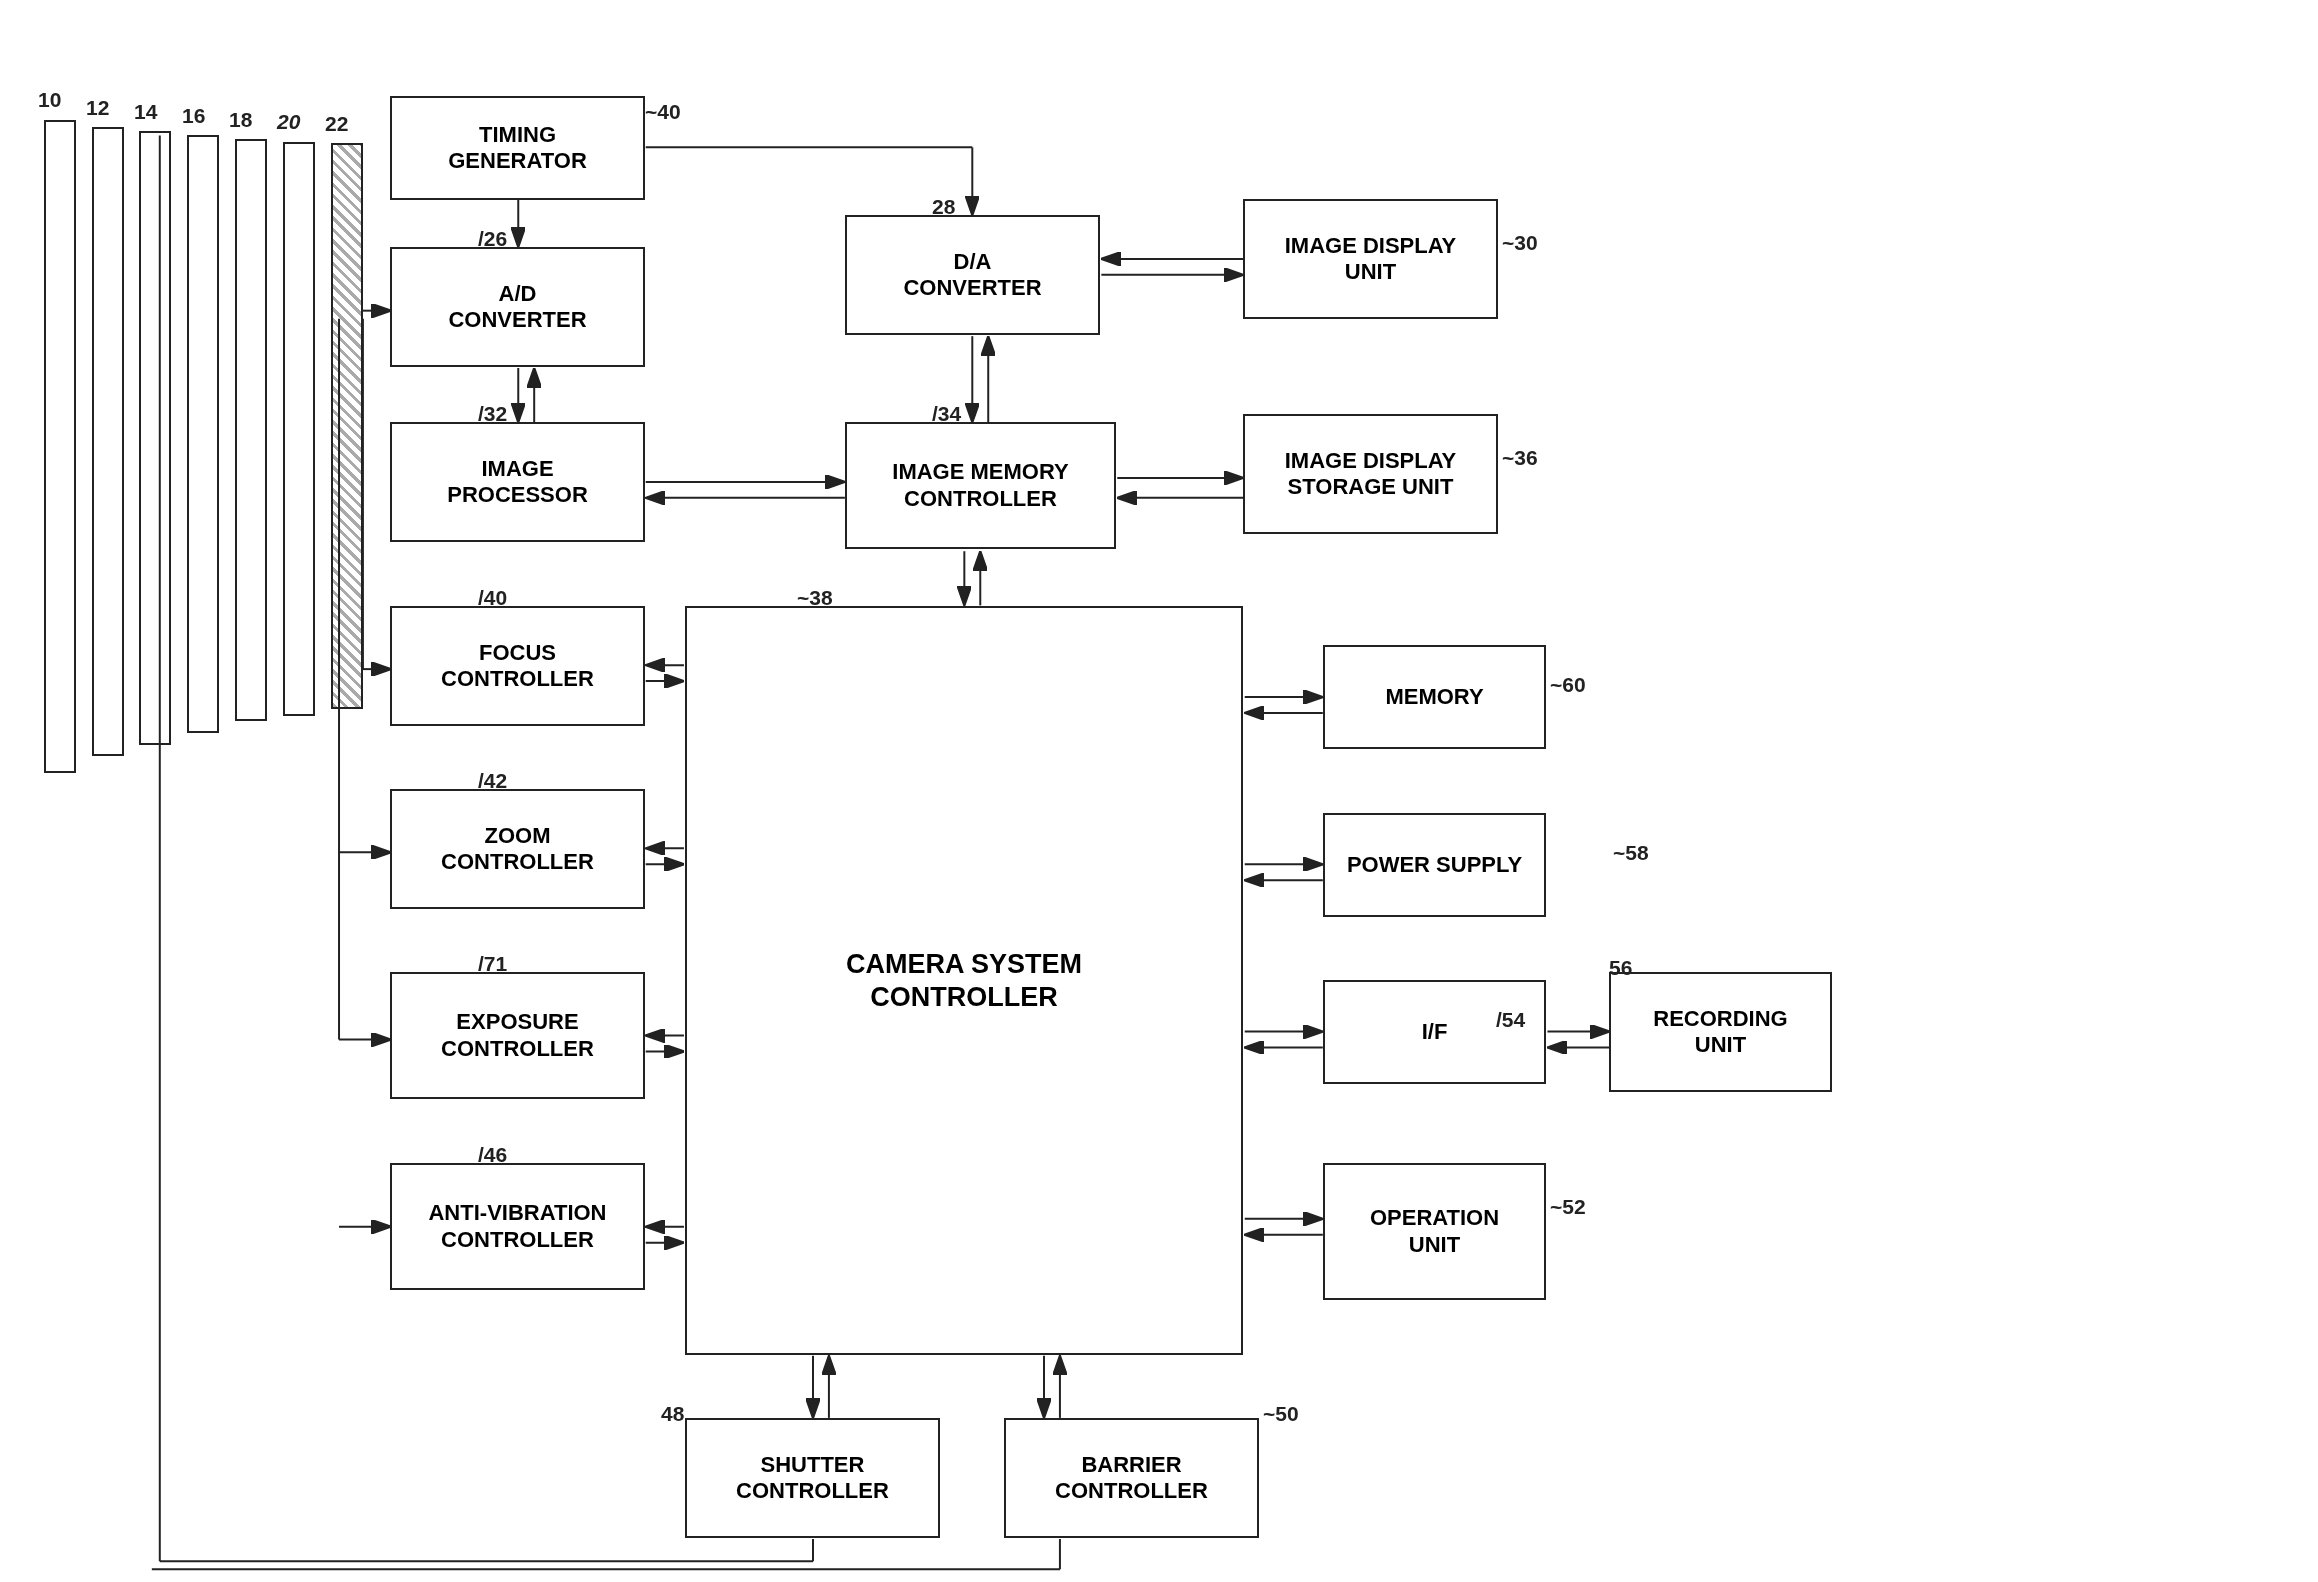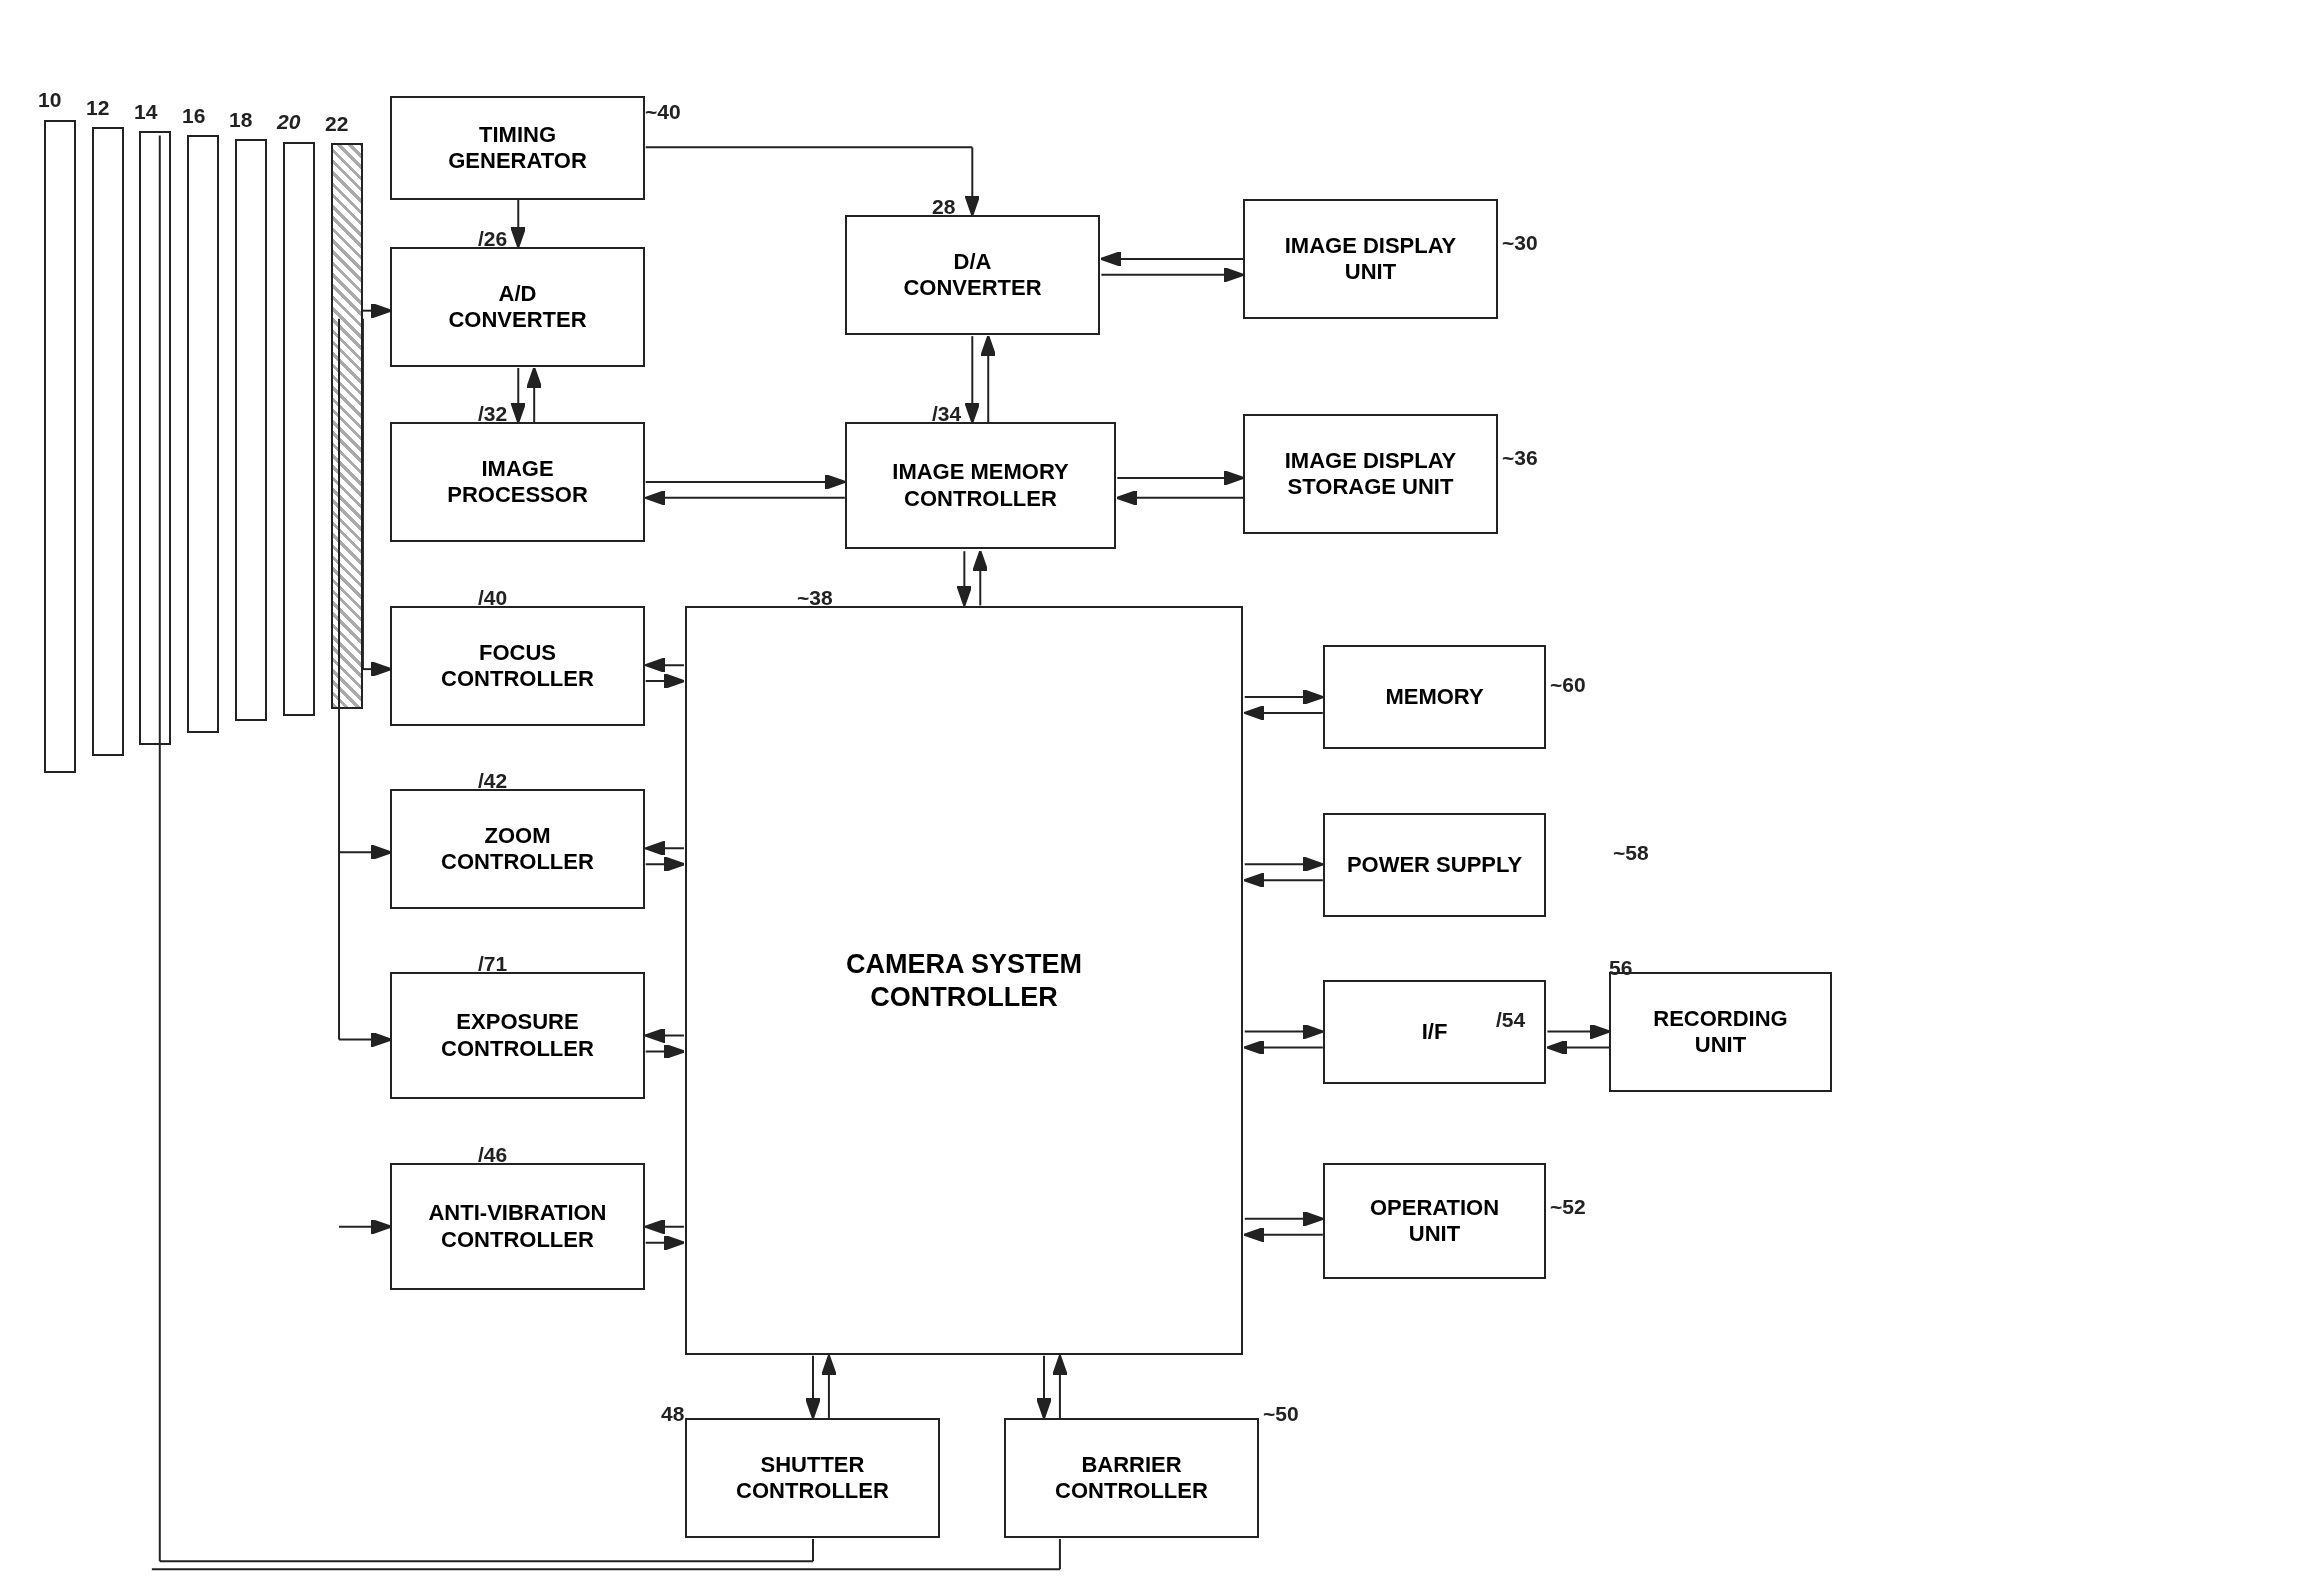--- a/index.html
+++ b/index.html
@@ -169,21 +169,21 @@
   <div class="block" style="left:1323px; top:980px; width:223px; height:104px;">
     <span>I/F</span>
   </div>
   <div class="label" style="left:1496px; top:1008px;">/<span>54</span></div>
 
   <div class="block" style="left:1609px; top:972px; width:223px; height:120px;">
     <span>RECORDING<br>UNIT</span>
   </div>
   <div class="label" style="left:1609px; top:956px;"><span>56</span></div>
 
-  <div class="block" style="left:1323px; top:1163px; width:223px; height:116px;">
+  <div class="block" style="left:1323px; top:1163px; width:223px; height:137px;">
     <span>OPERATION<br>UNIT</span>
   </div>
   <div class="label" style="left:1550px; top:1195px;">~<span>52</span></div>
 
   <div class="block" style="left:685px; top:1418px; width:255px; height:120px;">
     <span>SHUTTER<br>CONTROLLER</span>
   </div>
   <div class="label" style="left:661px; top:1402px;"><span>48</span></div>
 
   <div class="block" style="left:1004px; top:1418px; width:255px; height:120px;">

